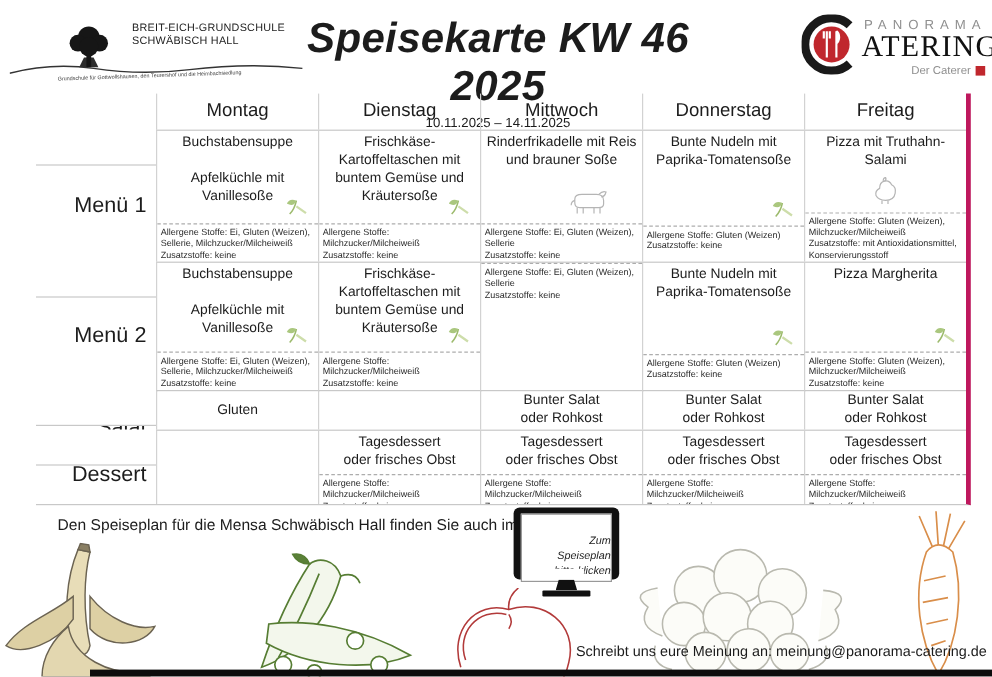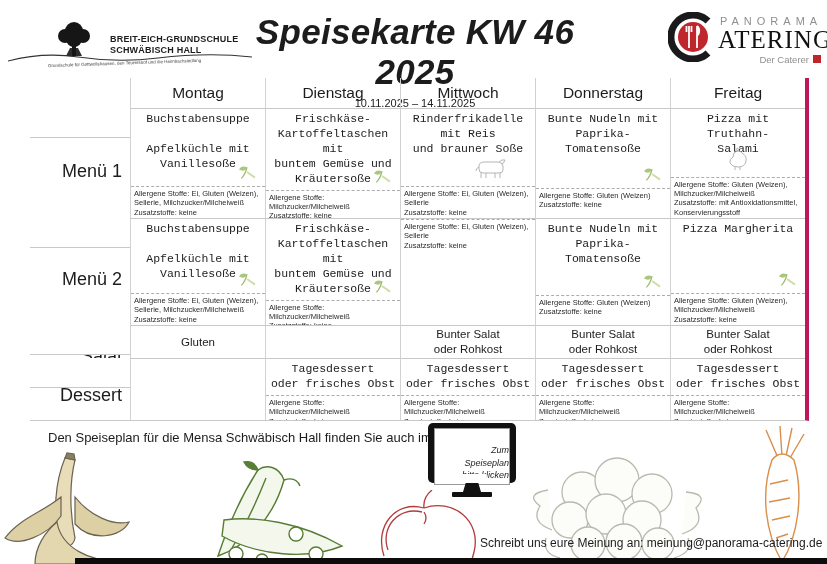--- a/index.html
+++ b/index.html
@@ -1,21 +1,21 @@
 <!DOCTYPE html>
 <html><head>
 <meta charset="utf-8">
 <style>
   html,body{margin:0;padding:0;background:#fff;}
   .page{position:relative;width:827px;height:564px;background:#fff;overflow:hidden;
         font-family:"Liberation Sans",sans-serif;color:#1c1c1c;}
   
   .school-logo{position:absolute;left:8px;top:10px;width:250px;height:62px;}
   .tree{position:absolute;left:44px;top:8px;}
-  .school-name{position:absolute;left:102px;top:24px;font-weight:bold;font-size:9px;line-height:1.25;letter-spacing:.2px;}
+  .school-name{position:absolute;left:102px;top:8px;font-weight:normal;font-size:9px;line-height:1.25;letter-spacing:.2px;}
   .wave{position:absolute;left:0;top:38px;}
   .school-tagline{position:absolute;left:40px;top:50px;font-size:4.5px;color:#444;transform:rotate(-2deg);width:180px;}
   .title-block{position:absolute;left:250px;top:12px;width:330px;text-align:center;}
   .main-title{font-size:35px;font-weight:bold;letter-spacing:.3px;font-style:italic;}
   .date-range{font-size:11px;margin-top:5px;}
   .caterer-logo{position:absolute;left:668px;top:8px;width:155px;height:58px;}
   .c-badge{position:absolute;left:0;top:4px;}
   .brand-top{position:absolute;left:52px;top:7px;font-size:11px;letter-spacing:5px;color:#8f8f8f;}
   .brand-main{position:absolute;left:50px;top:18px;font-family:"Liberation Serif",serif;font-size:25px;color:#111;letter-spacing:1px;}
   .brand-sub{position:absolute;right:14px;top:46px;font-size:9.5px;color:#8f8f8f;}
@@ -26,21 +26,21 @@
       grid-template-rows:30px 110px 107px 33px 62px;
       border-right:4px solid #be185d;border-bottom:1px solid #c8c8c8;}
   .cell{border-left:1px solid #d2d2d2;border-top:1px solid #c8c8c8;position:relative;
         display:flex;flex-direction:column;overflow:hidden;}
   .cell.first-col{border-left:none;margin-top:29px;}
   .cell.first-row{border-top:none;}
   .day-head{align-items:center;justify-content:center;font-size:15.5px;}
   .row-label{align-items:flex-end;justify-content:center;font-size:18px;padding-right:8px;}
   .row-label .lbl{margin-bottom:14px;}
   .row-label.small .lbl{margin-bottom:0;}
-  .meal-area{flex:1;position:relative;padding:3px 4px;font-family:Liberation Mono, monospace;}
+  .meal-area{flex:1;position:relative;padding:3px 4px;}
   .meal-text{font-size:11.5px;line-height:1.3;text-align:center;white-space:pre-line;}
   .dish-icon{position:absolute;bottom:1px;right:8px;}
   .dish-icon.center{right:auto;left:50%;transform:translateX(-50%);}
   .allergen-box{border-top:1px dashed #adadad;padding:2px 3px 1px 3px;min-height:26px;}
   .allergen-box div{font-size:7.5px;line-height:1.25;color:#2a2a2a;white-space:pre-line;}
   .salat-cell{justify-content:center;}
   
   .web-text{position:absolute;left:48px;top:430px;font-size:13px;}
   .feedback-text{position:absolute;left:480px;top:536px;font-size:12px;}
   .monitor{position:absolute;left:428px;top:423px;width:88px;}

